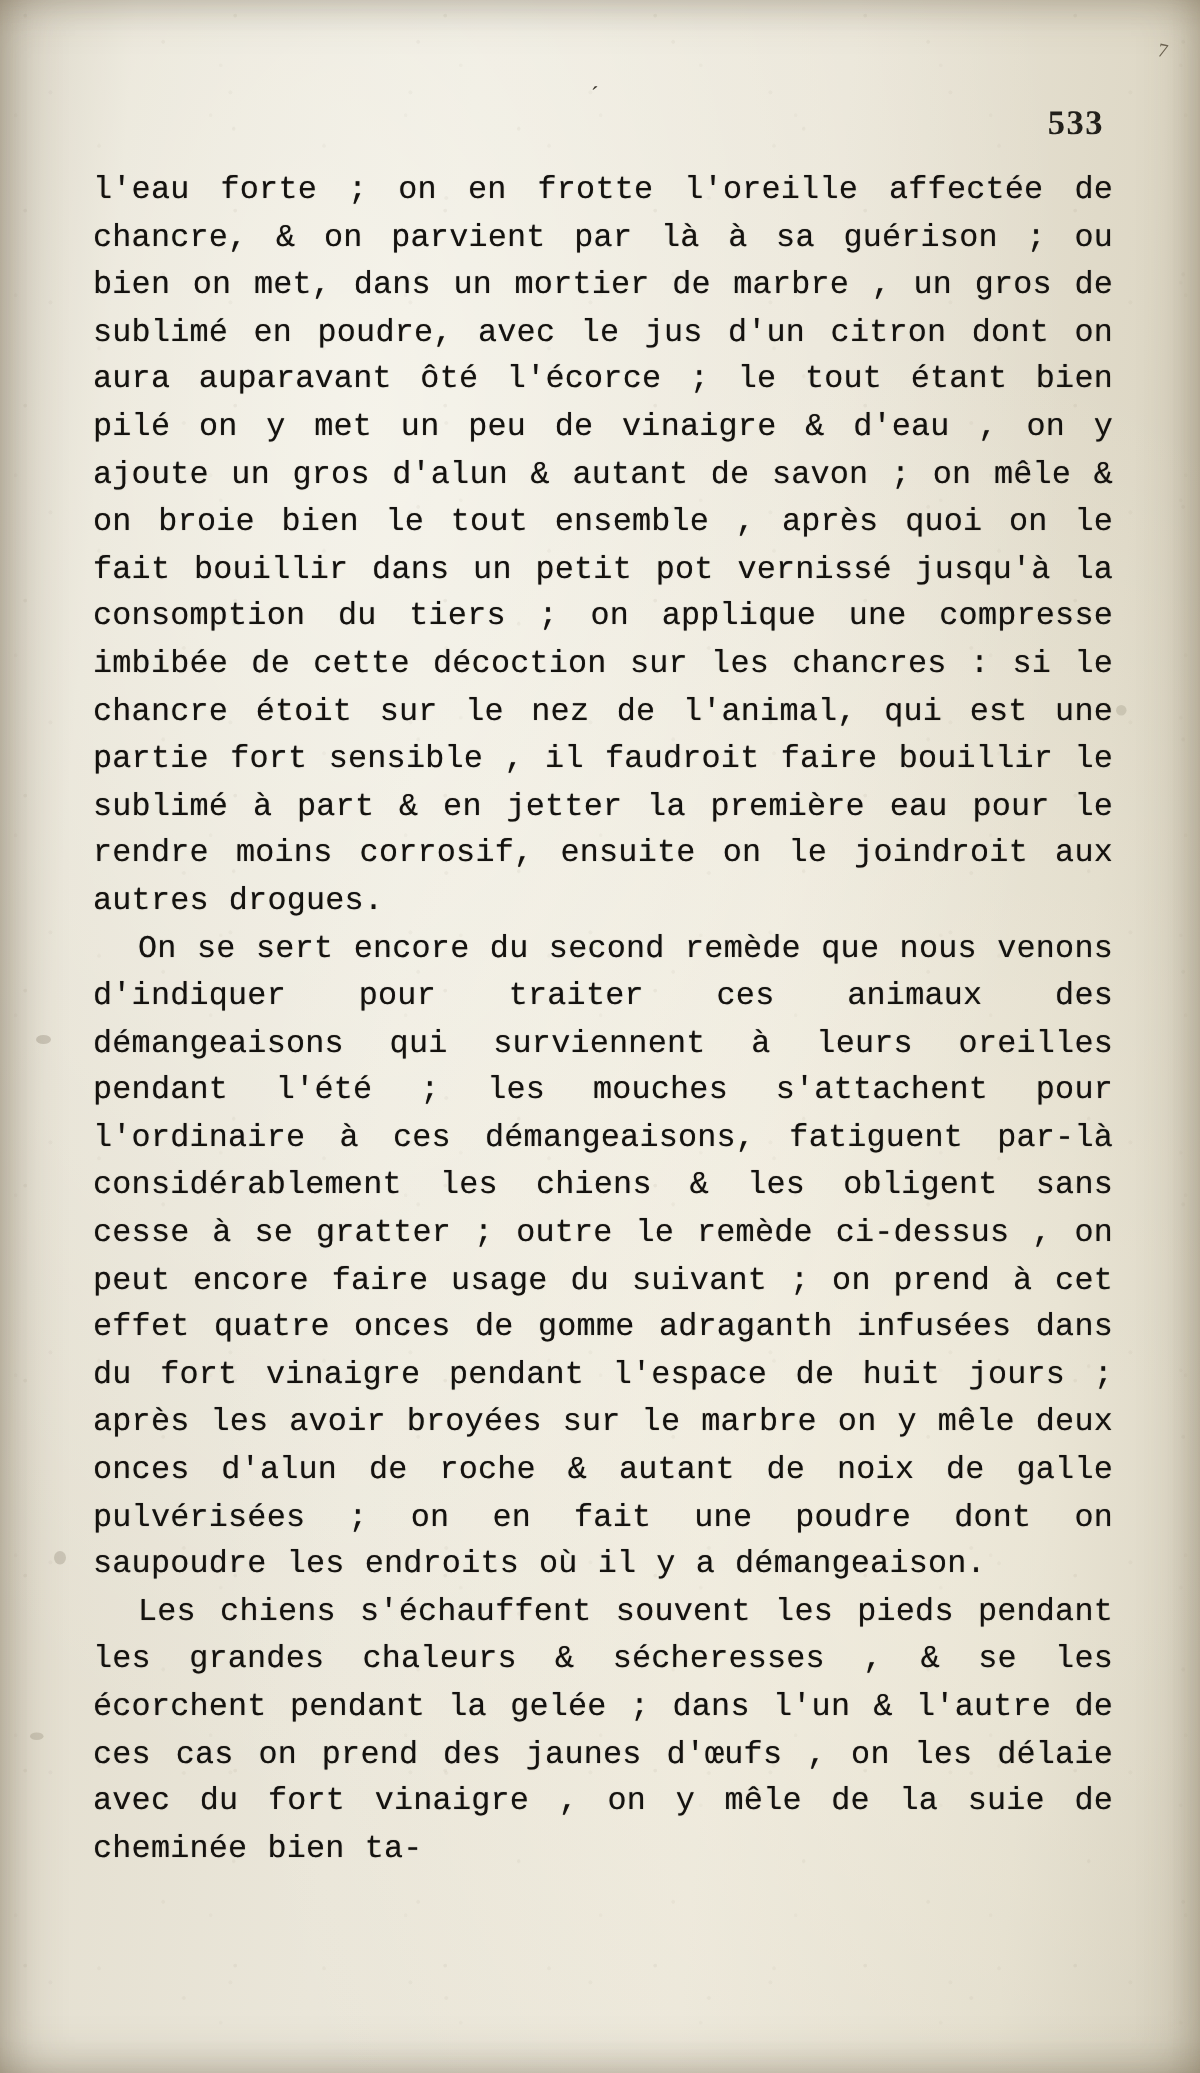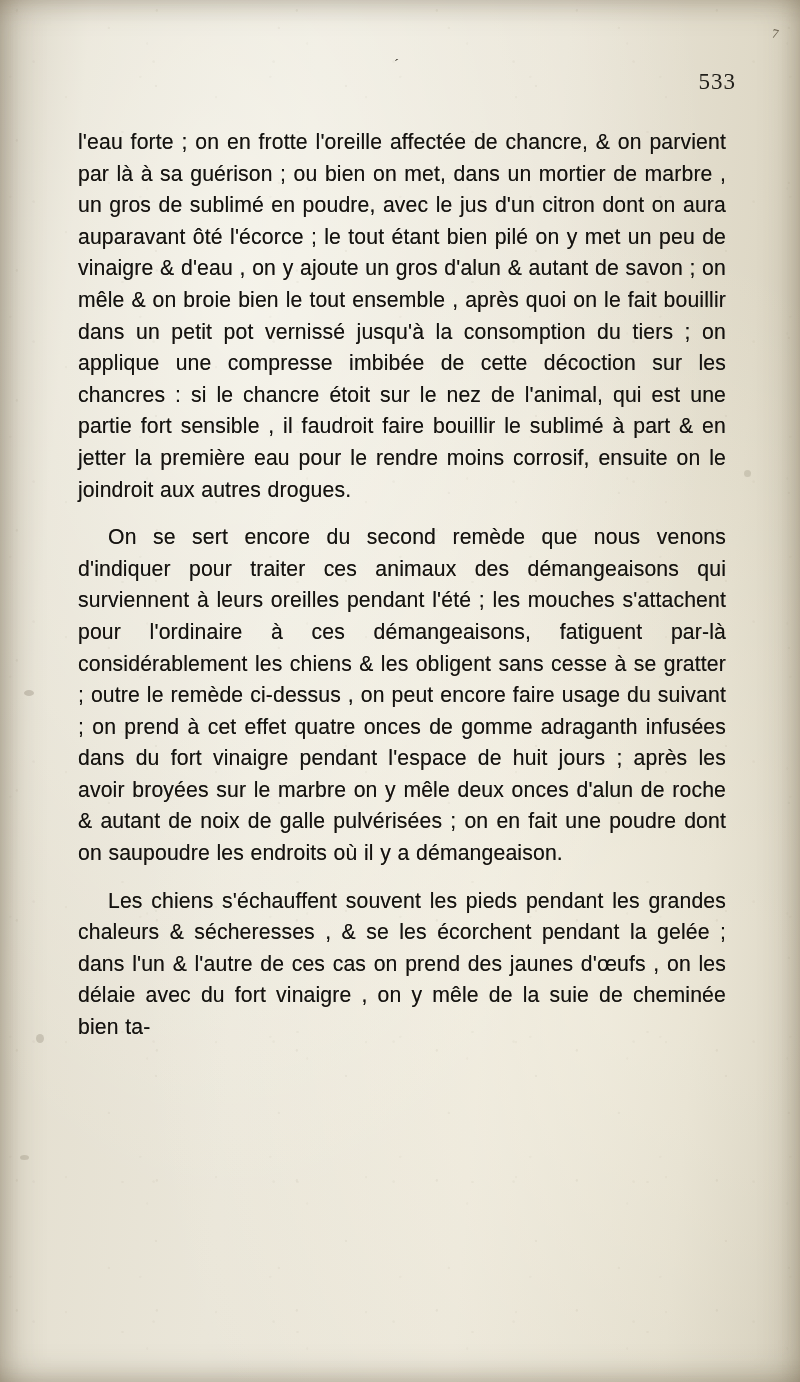--- a/index.html
+++ b/index.html
@@ -73,45 +73,45 @@
     font-weight: 600;
     font-family: "Liberation Serif", serif;
     text-indent: 7px;
   }
   .page-number {
     position: absolute;
     right: 6px;
     top: 5px;
     font-size: 23px;
     color: #22201b;
-    font-weight: 400;
+    font-weight: 700;
     letter-spacing: 1px;
     font-family: "Liberation Serif", serif;
   }
   .catch-mark {
     position: absolute;
     left: 332px;
     top: -8px;
     font-size: 15px;
     color: #3a352c;
   }
 
   .body-text {
     margin-top: 2px;
   }
   p.para {
-    margin: 16px;
+    margin: 0;
     font-size: 21.2px;
     line-height: 31.6px;
     color: #14120f;
     text-align: justify;
     text-align-last: left;
     word-spacing: 0.5px;
     letter-spacing: 0.15px;
-    font-family: Liberation Sans, sans-serif;
+    font-family: Liberation Mono, monospace;
     text-shadow: 0 0 0.6px rgba(20,18,15,0.55);
   }
   p.para.indent {
     text-indent: 30px;
   }
   .colophon {
     margin-top: 8px;
     text-align: center;
     padding-right: 80px;
     font-size: 22px;

